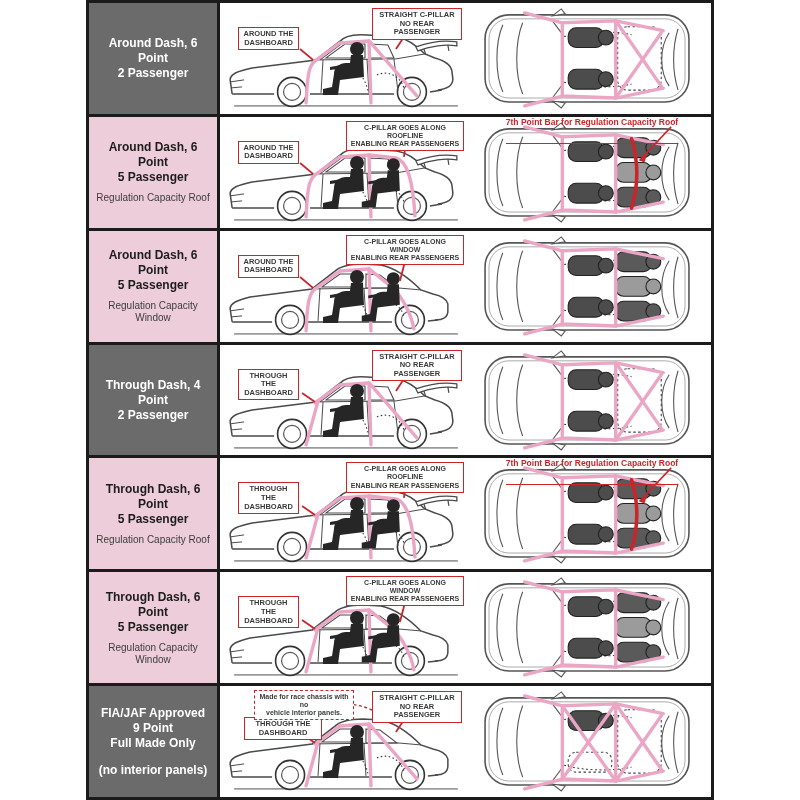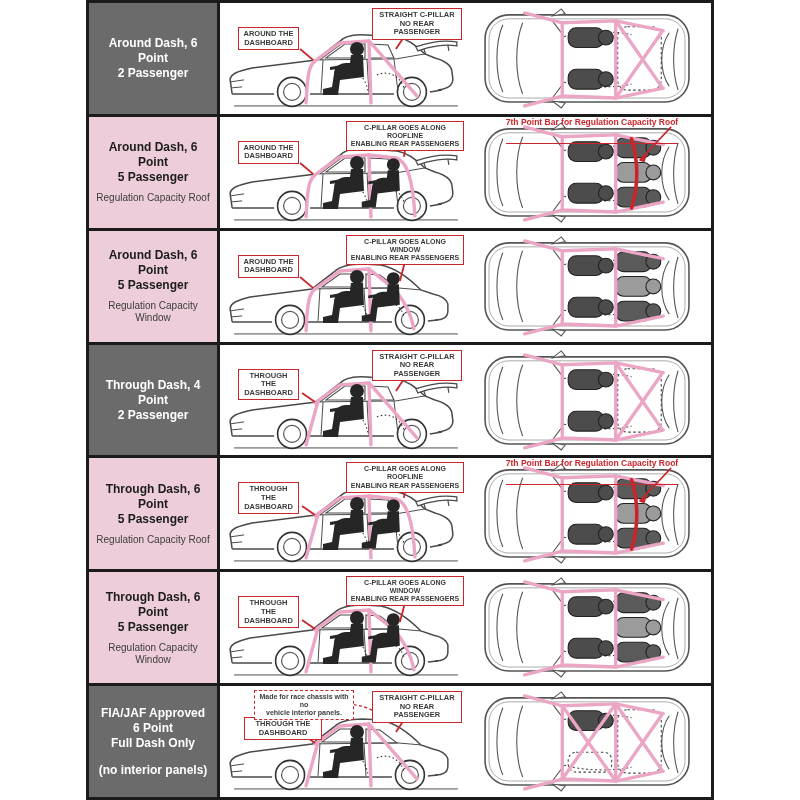--- a/index.html
+++ b/index.html
@@ -512,22 +512,22 @@
 ENABLING REAR PASSENGERS</span>
       </div>
 
     </div>
   </div>
 
   <div class="row gray race">
     <div class="label-cell">
       <div class="label-lines">
           <div class="label-line">FIA/JAF Approved</div>
-          <div class="label-line">6 Point</div>
-          <div class="label-line">Full Dash Only</div>
+          <div class="label-line">9 Point</div>
+          <div class="label-line">Full Made Only</div>
         </div>
       <div class="sublabel">(no interior panels)</div>
     </div>
     <div class="art-cell">
       <div class="side-art">
           <svg viewBox="0 0 245 111" preserveAspectRatio="xMidYMid meet" xmlns="http://www.w3.org/2000/svg">
             <line x1="14" y1="103" x2="238" y2="103" stroke="#9a9a9a" stroke-width="1.6"></line>
             <circle cx="70" cy="89" r="14.5" fill="#fff" stroke="#333" stroke-width="1.6"></circle>
             <circle cx="70" cy="89" r="8.5" fill="#fff" stroke="#555" stroke-width="1.2"></circle>
             <circle cx="190" cy="89" r="14.5" fill="#fff" stroke="#333" stroke-width="1.6"></circle>

